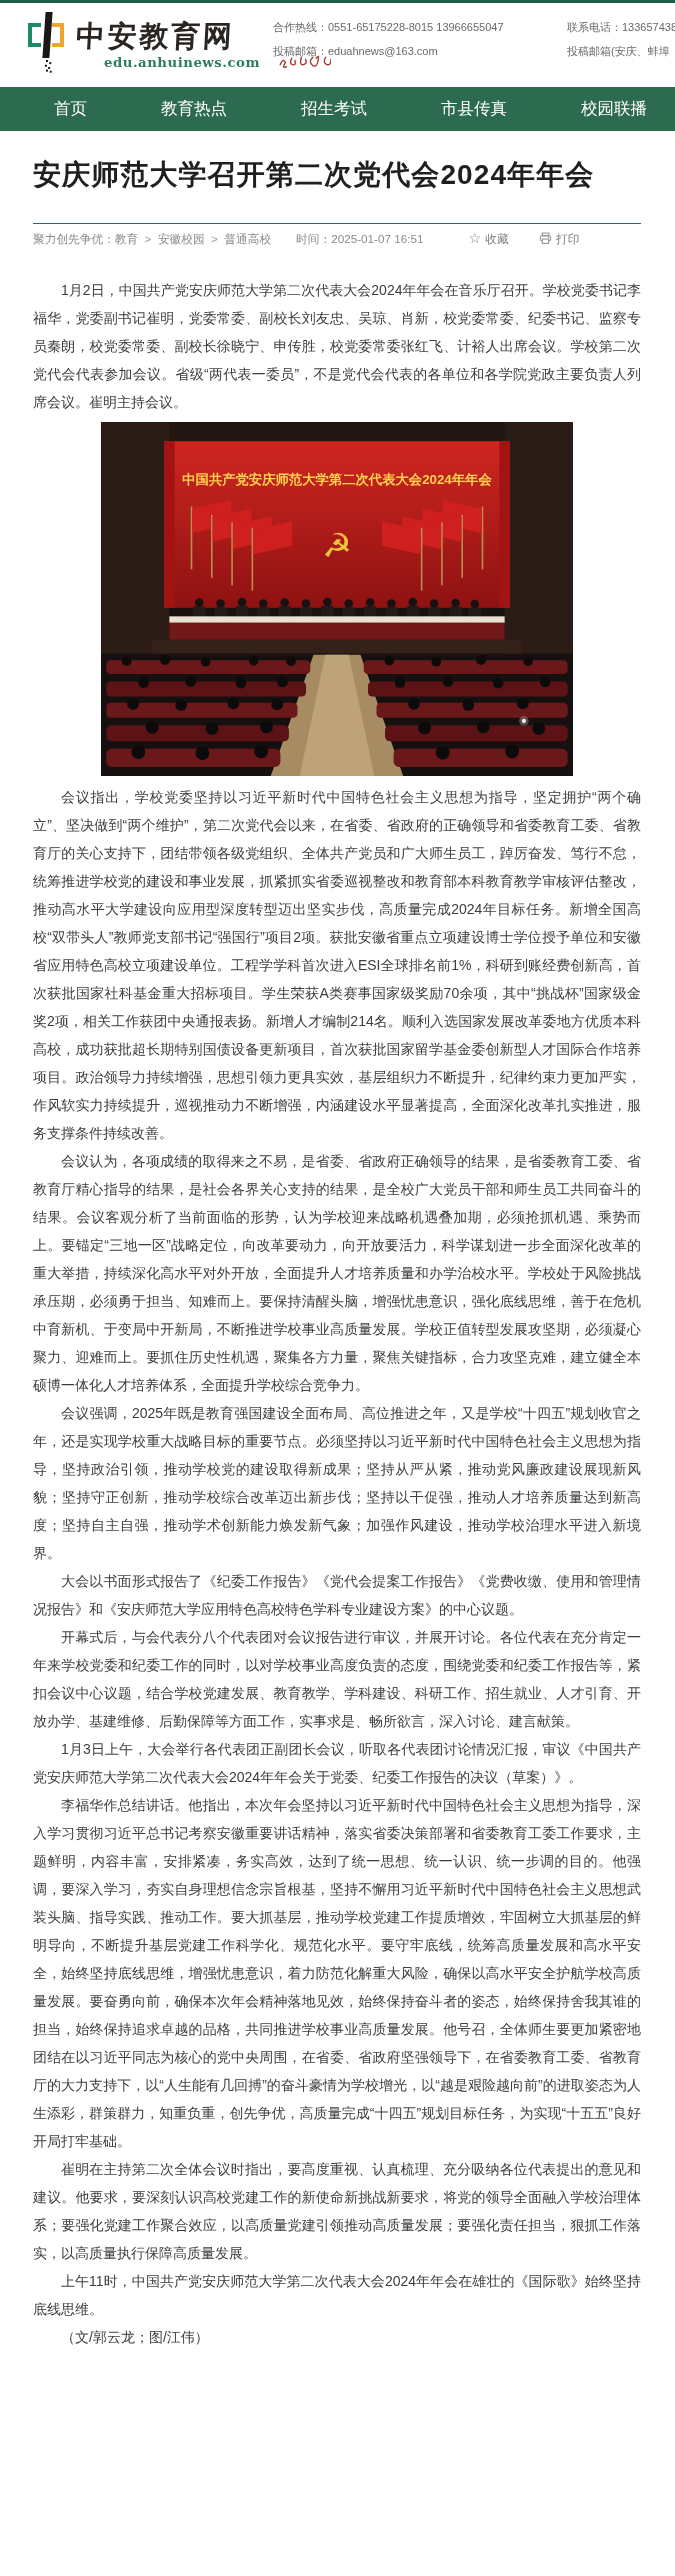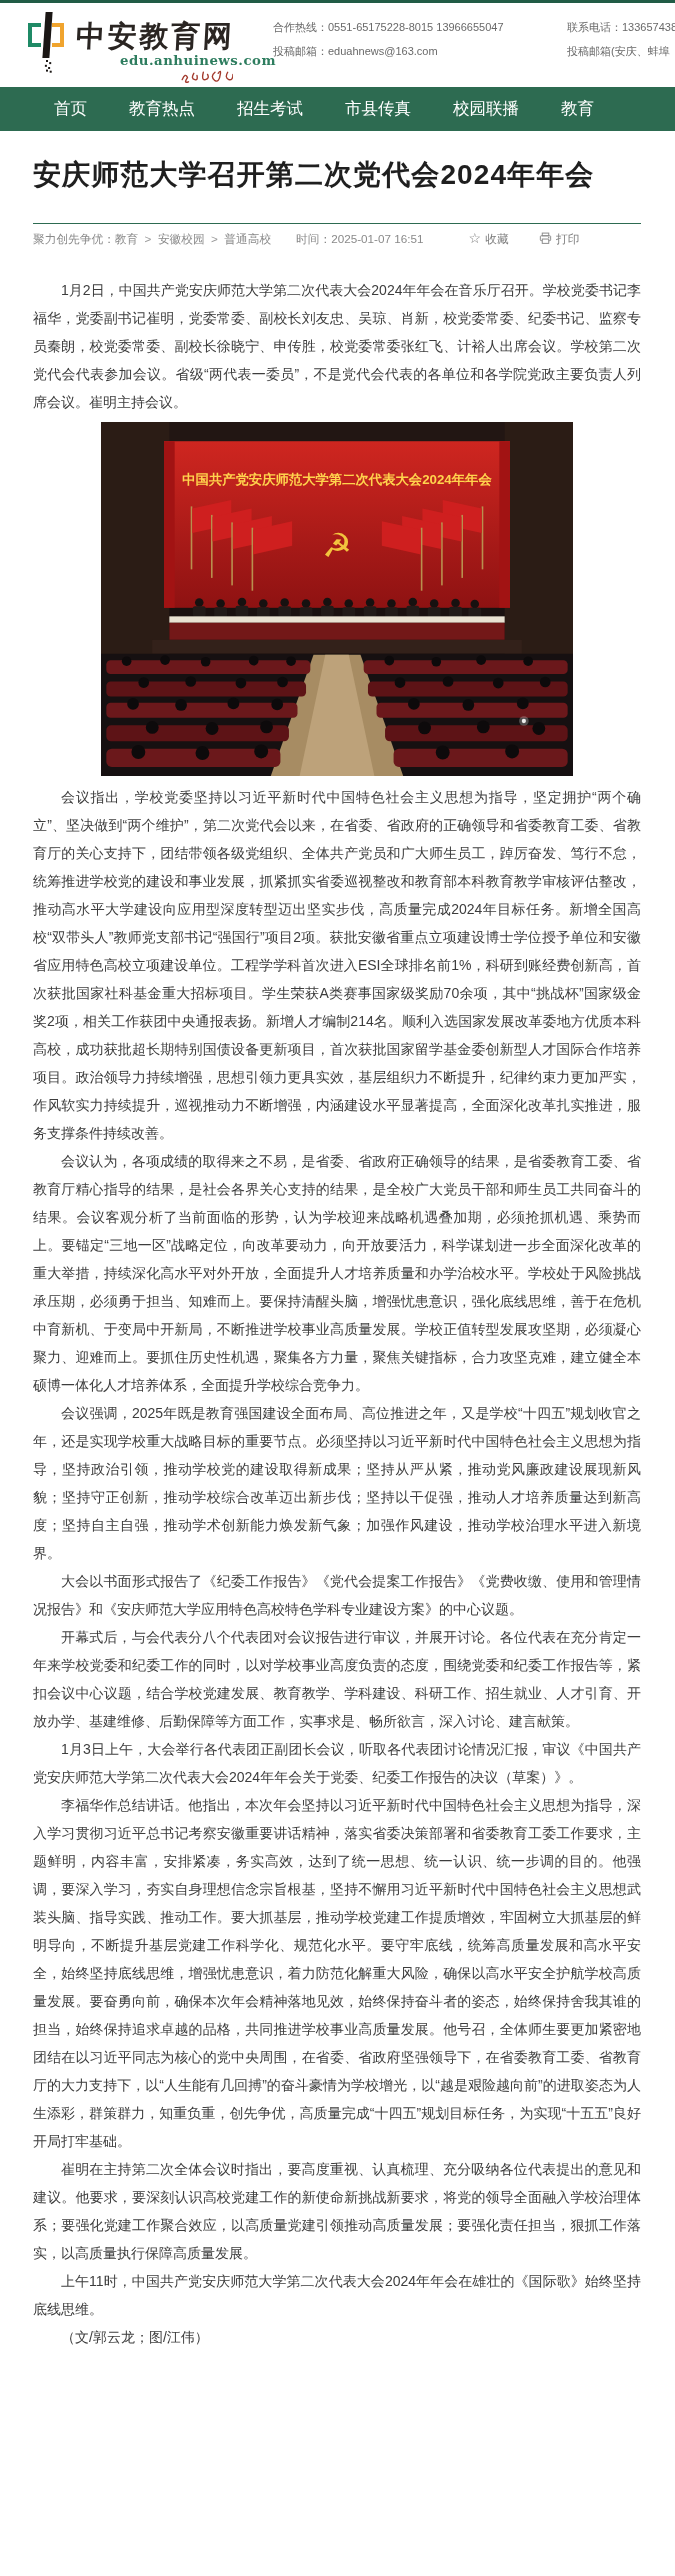--- a/index.html
+++ b/index.html
@@ -14,29 +14,29 @@
   .site-header{position:relative;height:84px;background:#ffffff;overflow:hidden;}
   .logo{position:absolute;left:28px;top:8.5px;display:flex;align-items:flex-start;cursor:pointer;}
   .logo-mark{position:relative;width:38px;height:56px;}
   .lm-green{position:absolute;left:0;top:11.7px;width:8.5px;height:16px;border:4.8px solid #1f8a66;border-right:none;}
   .lm-black{position:absolute;left:15.5px;top:0;width:7px;height:46px;background:#1b1715;transform:skewX(-4deg);}
   .lm-yellow{position:absolute;left:23.5px;top:11.7px;width:8.5px;height:16px;border:4.8px solid #f0a42e;border-left:none;}
   .lm-dots{position:absolute;left:17.6px;top:48px;width:2.1px;height:2.1px;background:#1b1715;
     box-shadow:3.2px 2.1px 0 #1b1715,-1.1px 4.8px 0 #1b1715,2.1px 7px 0 #1b1715,0 9.6px 0 #1b1715,3.7px 10.7px 0 #1b1715;}
   .logo-name{margin-left:9.6px;margin-top:7.5px;font-family:"DejaVu Serif",serif;font-weight:bold;
     font-size:29px;line-height:34px;letter-spacing:2.7px;color:#2a2522;transform:skewX(-3deg);}
-  .logo-subrow{position:absolute;left:120px;top:50px;display:flex;align-items:center;flex-direction:column;}
+  .logo-subrow{position:absolute;left:104px;top:50px;display:flex;align-items:center;}
   .logo-domain{font-family:"DejaVu Serif",serif;font-weight:bold;font-size:13.3px;color:#2e7d5f;letter-spacing:0.5px;}
   .calli{margin-left:18px;}
   .contacts{position:absolute;top:18px;color:#696969;font-size:11px;}
   .contacts .crow{white-space:nowrap;line-height:13px;margin-bottom:10.7px;}
   .contacts-1{left:273px;}
   .contacts-2{left:567px;width:213px;}
   
-  .main-nav{height:44px;background:#2d6b51;display:flex;align-items:center;gap:42px;padding-left:54px;overflow:hidden;}
+  .main-nav{height:44px;background:#2d6b51;display:flex;align-items:center;gap:74px;padding-left:54px;overflow:hidden;}
   .nav-item{color:#ffffff;font-size:16.5px;white-space:nowrap;text-decoration:none;cursor:pointer;flex:0 0 auto;}
   
   .content{width:608px;margin-left:33px;}
   .article-title{margin:28px 0 0 0;font-size:28px;line-height:31px;font-weight:bold;color:#1f1f1f;letter-spacing:1.1px;}
   .title-rule{margin-top:33px;height:1.1px;background:#2d6b51;}
   .meta-row{display:flex;align-items:center;padding:7.5px 0 5.3px 0;font-size:11.7px;color:#8a8a8a;}
   .crumb-prefix{white-space:nowrap;}
   .crumbs{white-space:nowrap;}
   .crumbs a{color:#8a8a8a;text-decoration:none;cursor:pointer;}
   .crumb-sep{color:#9a9a9a;padding:0 3.2px;}

